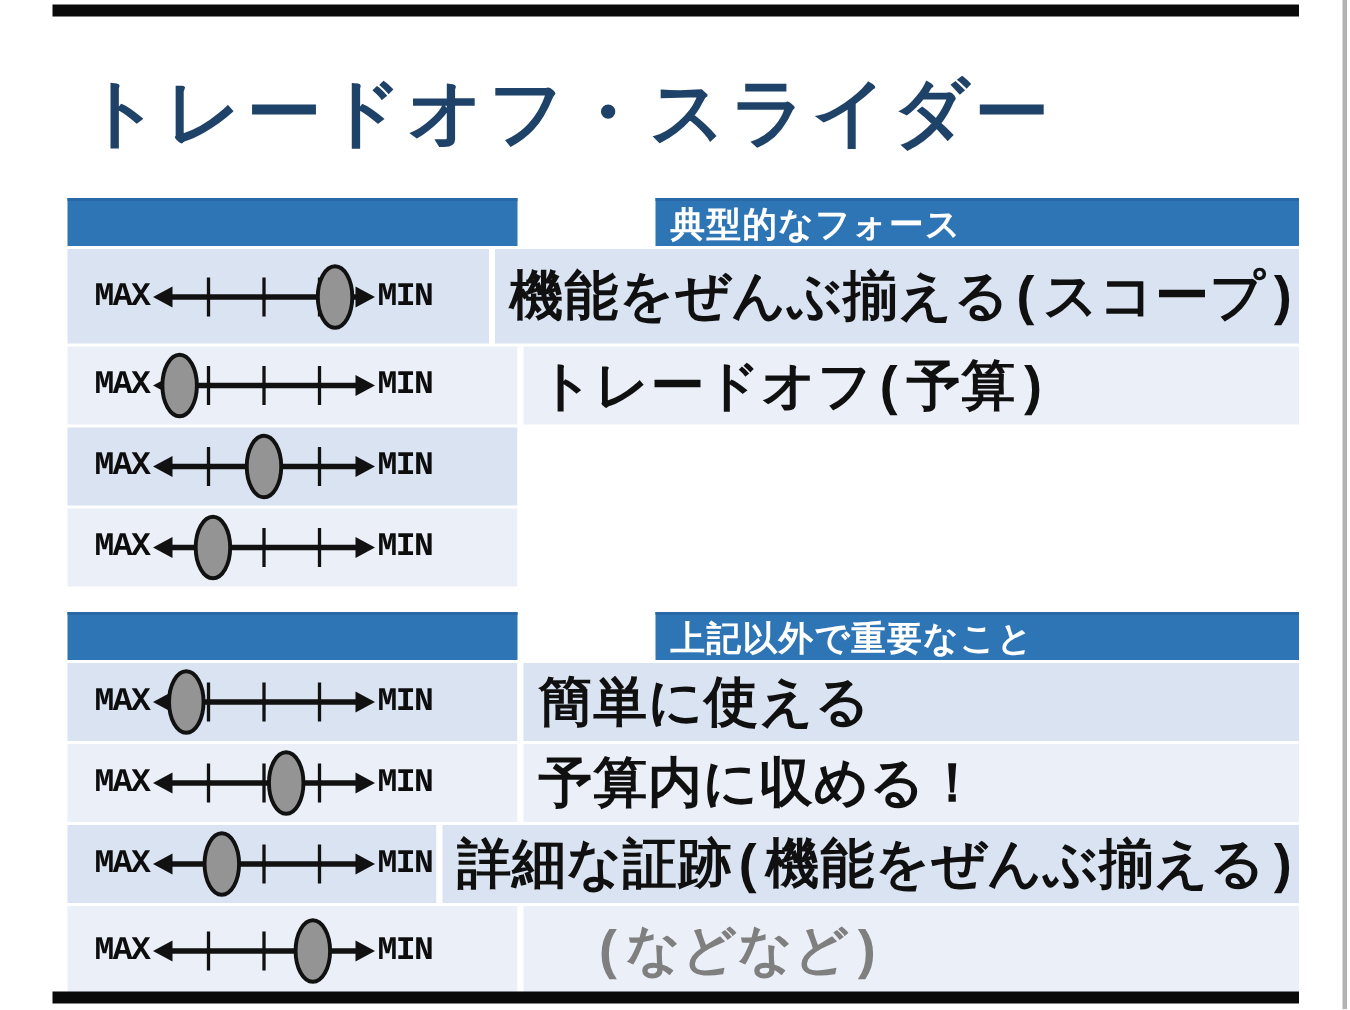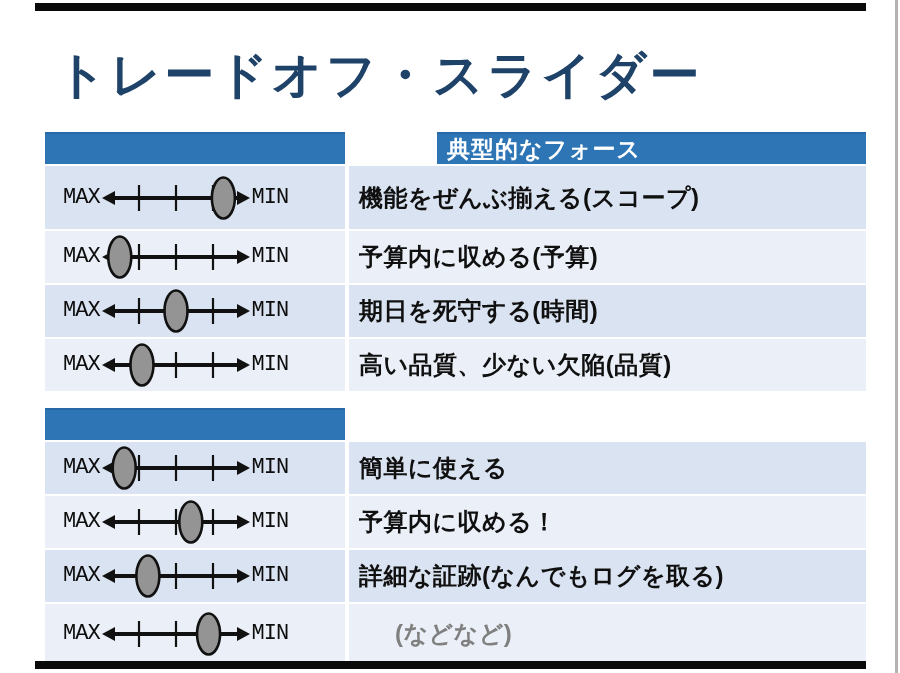--- a/index.html
+++ b/index.html
@@ -14,25 +14,25 @@
   #tradeoff-table{position:absolute;left:45px;top:132px;width:821px;}
   .hrow,.drow{display:flex;margin-bottom:2px;}
   .cell-l{width:300px;display:flex;align-items:center;}
   .colgap{width:4px;background:#ffffff;flex:none;}
   .cell-r{flex:1;display:flex;align-items:center;padding-left:10px;box-sizing:border-box;}
   .hrow{height:32px;gap:44px;}
   .hrow .cell-l,.hrow .cell-r{background:#2e75b6;border-top:2px solid #2868a6;box-sizing:border-box;}
   .hrow .cell-r{color:#ffffff;font-size:23px;font-weight:bold;letter-spacing:1px;}
   .drow.dark .cell-l,.drow.dark .cell-r{background:#dae3f1;}
   .drow.light .cell-l,.drow.light .cell-r{background:#ebf0f8;}
-  .rowtext{font-size:24px;font-weight:bold;color:#101010;letter-spacing:0.5px;white-space:nowrap;}
+  .rowtext{font-size:36px;font-weight:bold;color:#101010;letter-spacing:0.5px;white-space:nowrap;font-family:Liberation Mono, monospace;}
   .rowtext.muted{color:#7f7f7f;margin-left:36px;}
   .sectgap{height:15px;}
   .sliderwrap{display:flex;align-items:center;margin-left:18px;}
-  .mm{font-family:"Liberation Mono","DejaVu Sans Mono",monospace;font-weight:normal;
+  .mm{font-family:"Liberation Mono","DejaVu Sans Mono",monospace;font-weight:bold;
       font-size:22px;color:#0d0d0d;letter-spacing:-1px;line-height:1;}
   .sliderwrap svg{overflow:visible;display:block;}
 </style>
 </head>
 <body>
 
 <div id="slide">
   <div id="top-bar" class="bar"></div>
 
   <div id="page-title">トレードオフ・スライダー</div>
@@ -80,73 +80,70 @@
               <line x1="39" y1="13" x2="39" y2="39" stroke="#111111" stroke-width="2.2"></line>
               <line x1="76" y1="13" x2="76" y2="39" stroke="#111111" stroke-width="2.2"></line>
               <line x1="113" y1="13" x2="113" y2="39" stroke="#111111" stroke-width="2.2"></line>
               <ellipse cx="19.759999999999998" cy="26" rx="11.5" ry="20.5" fill="#949494" stroke="#111111" stroke-width="2.6"></ellipse>
             </svg>
           <span class="mm">MIN</span>
         </div>
       </div>
       <div class="colgap"></div>
       <div class="cell-r">
-        <span class="rowtext">予算内に収める(予算)</span>
+        <span class="rowtext">トレードオフ(予算)</span>
       </div>
     </div>
 
     <div class="drow dark" style="height:52px">
       <div class="cell-l">
         <div class="sliderwrap">
           <span class="mm">MAX</span>
           <svg width="152" height="52" viewBox="0 0 152 52">
               <line x1="11" y1="26" x2="141" y2="26" stroke="#111111" stroke-width="3.8"></line>
               <path d="M2,26 L15,19 L15,33 Z" fill="#111111"></path>
               <path d="M150,26 L137,19 L137,33 Z" fill="#111111"></path>
               <line x1="39" y1="13" x2="39" y2="39" stroke="#111111" stroke-width="2.2"></line>
               <line x1="76" y1="13" x2="76" y2="39" stroke="#111111" stroke-width="2.2"></line>
               <line x1="113" y1="13" x2="113" y2="39" stroke="#111111" stroke-width="2.2"></line>
               <ellipse cx="76" cy="26" rx="11.5" ry="20.5" fill="#949494" stroke="#111111" stroke-width="2.6"></ellipse>
             </svg>
           <span class="mm">MIN</span>
         </div>
       </div>
       <div class="colgap"></div>
-      <div class="cell-r">
-        <span class="rowtext">期日を死守する(時間)</span>
-      </div>
     </div>
 
     <div class="drow light" style="height:52px">
       <div class="cell-l">
         <div class="sliderwrap">
           <span class="mm">MAX</span>
           <svg width="152" height="52" viewBox="0 0 152 52">
               <line x1="11" y1="26" x2="141" y2="26" stroke="#111111" stroke-width="3.8"></line>
               <path d="M2,26 L15,19 L15,33 Z" fill="#111111"></path>
               <path d="M150,26 L137,19 L137,33 Z" fill="#111111"></path>
               <line x1="39" y1="13" x2="39" y2="39" stroke="#111111" stroke-width="2.2"></line>
               <line x1="76" y1="13" x2="76" y2="39" stroke="#111111" stroke-width="2.2"></line>
               <line x1="113" y1="13" x2="113" y2="39" stroke="#111111" stroke-width="2.2"></line>
               <ellipse cx="41.96" cy="26" rx="11.5" ry="20.5" fill="#949494" stroke="#111111" stroke-width="2.6"></ellipse>
             </svg>
           <span class="mm">MIN</span>
         </div>
       </div>
       <div class="colgap"></div>
-      <div class="cell-r">
-        <span class="rowtext">高い品質、少ない欠陥(品質)</span>
-      </div>
     </div>
 
     <div class="sectgap"></div>
 
     <div class="hrow">
       <div class="cell-l"></div>
       <div class="colgap"></div>
+      <div class="cell-r">
+        <span>上記以外で重要なこと</span>
+      </div>
     </div>
 
     <div class="drow dark" style="height:52px">
       <div class="cell-l">
         <div class="sliderwrap">
           <span class="mm">MAX</span>
           <svg width="152" height="52" viewBox="0 0 152 52">
               <line x1="11" y1="26" x2="141" y2="26" stroke="#111111" stroke-width="3.8"></line>
               <path d="M2,26 L15,19 L15,33 Z" fill="#111111"></path>
               <path d="M150,26 L137,19 L137,33 Z" fill="#111111"></path>
@@ -197,21 +194,21 @@
               <line x1="39" y1="13" x2="39" y2="39" stroke="#111111" stroke-width="2.2"></line>
               <line x1="76" y1="13" x2="76" y2="39" stroke="#111111" stroke-width="2.2"></line>
               <line x1="113" y1="13" x2="113" y2="39" stroke="#111111" stroke-width="2.2"></line>
               <ellipse cx="47.88" cy="26" rx="11.5" ry="20.5" fill="#949494" stroke="#111111" stroke-width="2.6"></ellipse>
             </svg>
           <span class="mm">MIN</span>
         </div>
       </div>
       <div class="colgap"></div>
       <div class="cell-r">
-        <span class="rowtext">詳細な証跡(なんでもログを取る)</span>
+        <span class="rowtext">詳細な証跡(機能をぜんぶ揃える)</span>
       </div>
     </div>
 
     <div class="drow light" style="height:59px">
       <div class="cell-l">
         <div class="sliderwrap">
           <span class="mm">MAX</span>
           <svg width="152" height="52" viewBox="0 0 152 52">
               <line x1="11" y1="26" x2="141" y2="26" stroke="#111111" stroke-width="3.8"></line>
               <path d="M2,26 L15,19 L15,33 Z" fill="#111111"></path>

